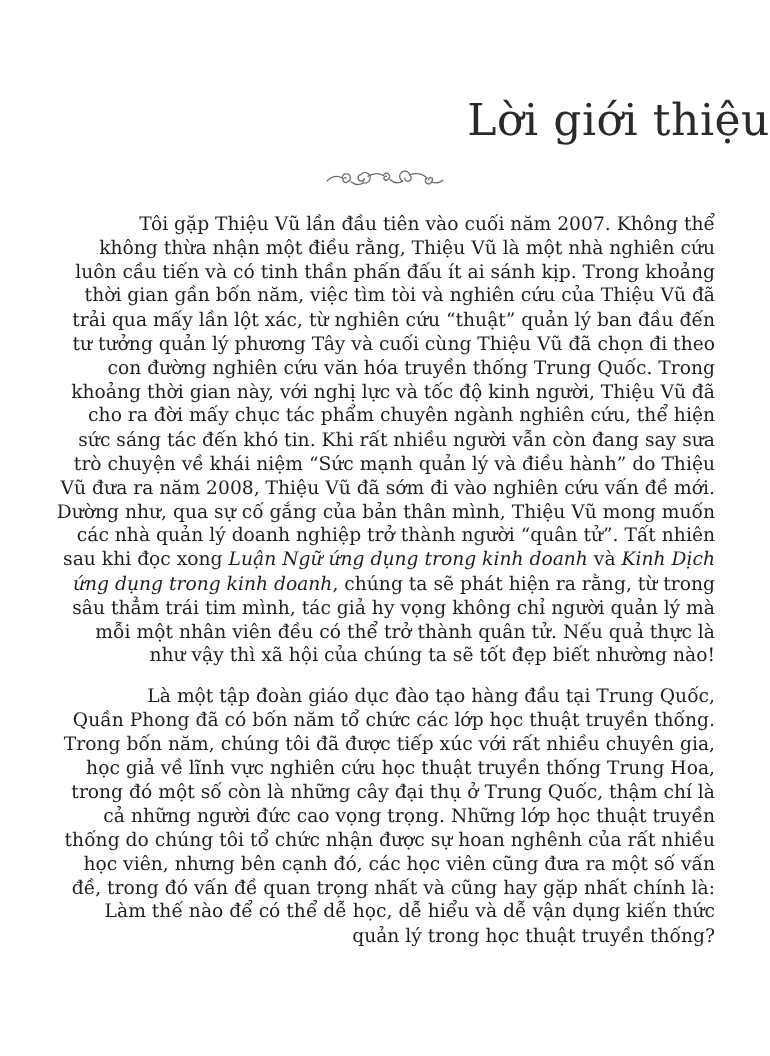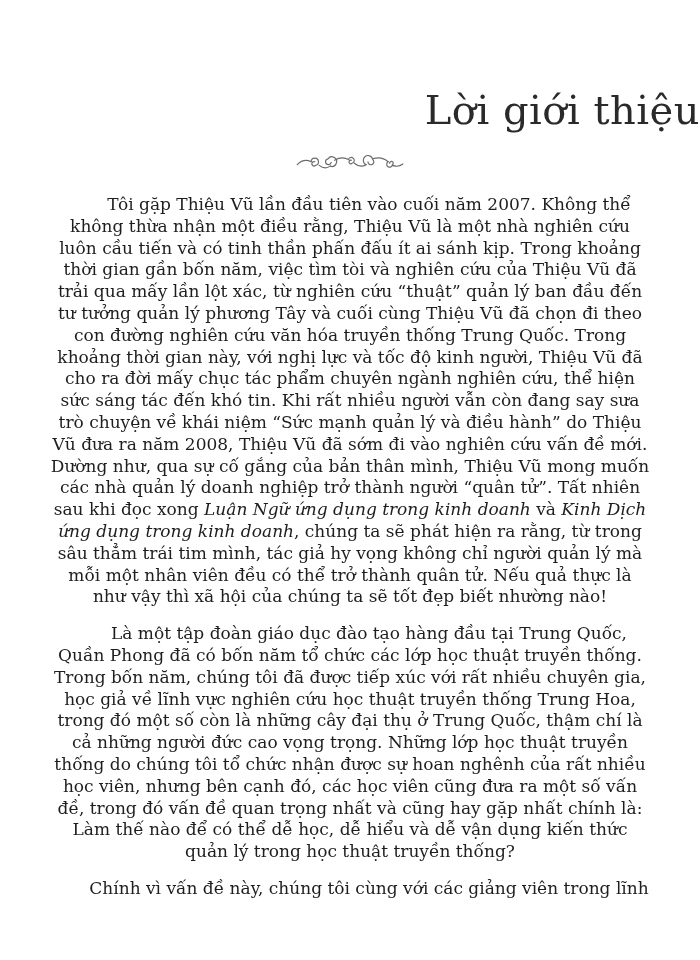--- a/index.html
+++ b/index.html
@@ -32,21 +32,21 @@
   }
   .ornament-wrap svg {
     display: inline-block;
     vertical-align: top;
   }
   .content {
     width: 600px;
     margin: 18px 50px 0 50px;
     font-size: 17px;
     line-height: 21.8px;
-    text-align: center;
+    text-align: right;
   }
   .content p {
     margin: 0 0 15px 0;
     text-indent: 38px;
   }
   .italic {
     font-style: italic;
   }
 </style>
 </head>
@@ -73,17 +73,16 @@
       </g>
     </svg>
   </div>
 
   <div class="content">
 
     <p><span>Tôi gặp Thiệu Vũ lần đầu tiên vào cuối năm 2007. Không thể không thừa nhận một điều rằng, Thiệu Vũ là một nhà nghiên cứu luôn cầu tiến và có tinh thần phấn đấu ít ai sánh kịp. Trong khoảng thời gian gần bốn năm, việc tìm tòi và nghiên cứu của Thiệu Vũ đã trải qua mấy lần lột xác, từ nghiên cứu “thuật” quản lý ban đầu đến tư tưởng quản lý phương Tây và cuối cùng Thiệu Vũ đã chọn đi theo con đường nghiên cứu văn hóa truyền thống Trung Quốc. Trong khoảng thời gian này, với nghị lực và tốc độ kinh người, Thiệu Vũ đã cho ra đời mấy chục tác phẩm chuyên ngành nghiên cứu, thể hiện sức sáng tác đến khó tin. Khi rất nhiều người vẫn còn đang say sưa trò chuyện về khái niệm “Sức mạnh quản lý và điều hành” do Thiệu Vũ đưa ra năm 2008, Thiệu Vũ đã sớm đi vào nghiên cứu vấn đề mới. Dường như, qua sự cố gắng của bản thân mình, Thiệu Vũ mong muốn các nhà quản lý doanh nghiệp trở thành người “quân tử”. Tất nhiên sau khi đọc xong </span><span class="italic">Luận Ngữ ứng dụng trong kinh doanh</span><span> và </span><span class="italic">Kinh Dịch ứng dụng trong kinh doanh</span><span>, chúng ta sẽ phát hiện ra rằng, từ trong sâu thẳm trái tim mình, tác giả hy vọng không chỉ người quản lý mà mỗi một nhân viên đều có thể trở thành quân tử. Nếu quả thực là như vậy thì xã hội của chúng ta sẽ tốt đẹp biết nhường nào!</span></p>
 
     <p><span>Là một tập đoàn giáo dục đào tạo hàng đầu tại Trung Quốc, Quần Phong đã có bốn năm tổ chức các lớp học thuật truyền thống. Trong bốn năm, chúng tôi đã được tiếp xúc với rất nhiều chuyên gia, học giả về lĩnh vực nghiên cứu học thuật truyền thống Trung Hoa, trong đó một số còn là những cây đại thụ ở Trung Quốc, thậm chí là cả những người đức cao vọng trọng. Những lớp học thuật truyền thống do chúng tôi tổ chức nhận được sự hoan nghênh của rất nhiều học viên, nhưng bên cạnh đó, các học viên cũng đưa ra một số vấn đề, trong đó vấn đề quan trọng nhất và cũng hay gặp nhất chính là: Làm thế nào để có thể dễ học, dễ hiểu và dễ vận dụng kiến thức quản lý trong học thuật truyền thống?</span></p>
 
-    <p><span>Chính vì vấn đề này, chúng tôi cùng với các giảng viên trong lĩnh</span></p>
 
   </div>
 
 </div>
 
 </body></html>

